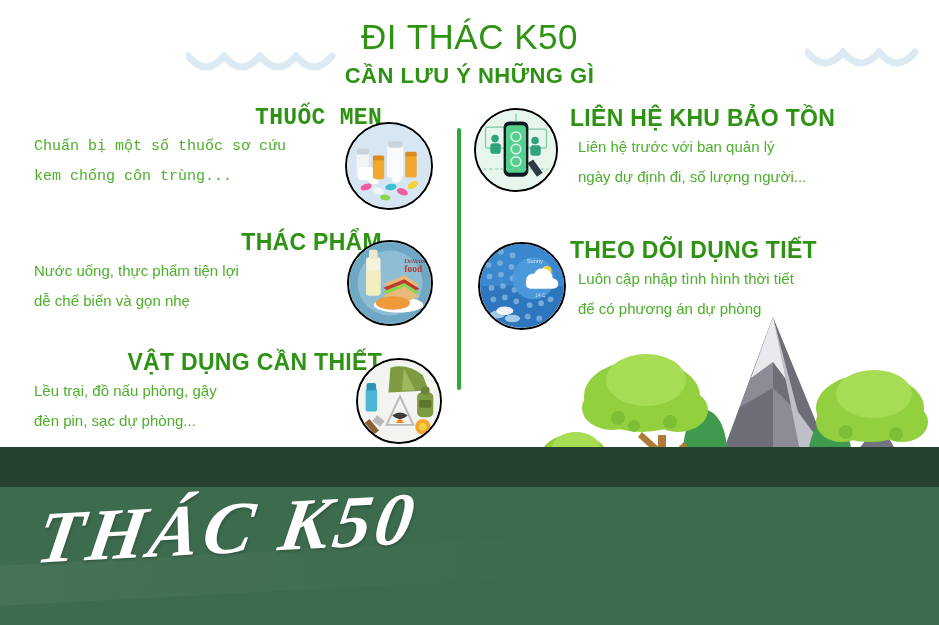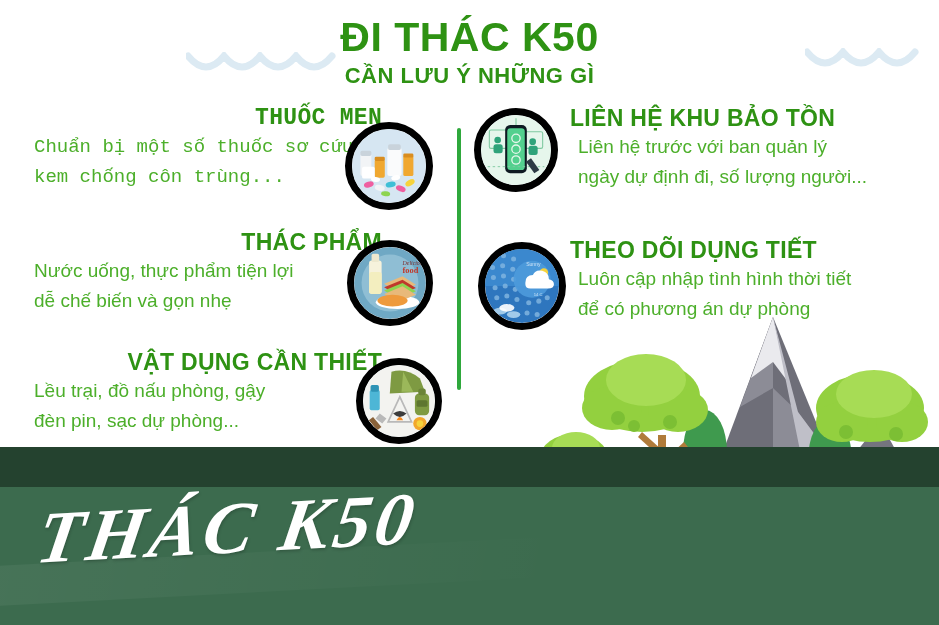--- a/index.html
+++ b/index.html
@@ -10,21 +10,21 @@
   }
   #poster{position:relative;width:939px;height:625px;overflow:hidden;background:#fff;}
 
   
   .waves{position:absolute;pointer-events:none;}
   .waves svg{display:block;}
 
   
   .title-block{position:absolute;top:18px;left:0;width:939px;text-align:center;}
   .t1{
-    font-size:41px;font-weight:bold;color:#2E9213;letter-spacing:.5px;
+    font-size:35px;font-weight:normal;color:#2E9213;letter-spacing:.5px;
     line-height:38px;
   }
   .t2{
     font-size:22px;font-weight:bold;color:#2E9213;letter-spacing:.5px;
     line-height:40px;
   }
 
   
   .col{position:absolute;top:104px;}
   .col-left{left:34px;width:400px;}
@@ -35,36 +35,36 @@
     background:#2FA83C;border-radius:2px;
   }
 
   
   .block{position:relative;margin-bottom:12px;}
   .block .head{
     font-size:23px;font-weight:bold;color:#2E9213;line-height:28px;
     letter-spacing:.3px;
   }
   .block .body{
-    font-size:19px;color:#4CAF2A;line-height:30px;
+    font-size:15px;color:#4CAF2A;line-height:30px;
   }
   .block .body div{white-space:nowrap;}
 
   
   .col-left .head{text-align:right;padding-right:52px;}
   .col-left .body{text-align:left;}
 
   
   .col-right .head{text-align:left;padding-left:96px;}
   .col-right .body{text-align:left;padding-left:104px;}
 
   
   .icon-circle{
     position:absolute;border-radius:50%;
-    border:7px solid #000000;overflow:hidden;background:#eef4f8;
+    border:2px solid #000000;overflow:hidden;background:#eef4f8;
     box-sizing:border-box;
   }
   .icon-circle svg{display:block;width:100%;height:100%;}
 
   
   .banner{
     position:absolute;left:0;top:447px;width:939px;height:178px;
     background:#24422F;overflow:hidden;
   }
   .banner .lower{

